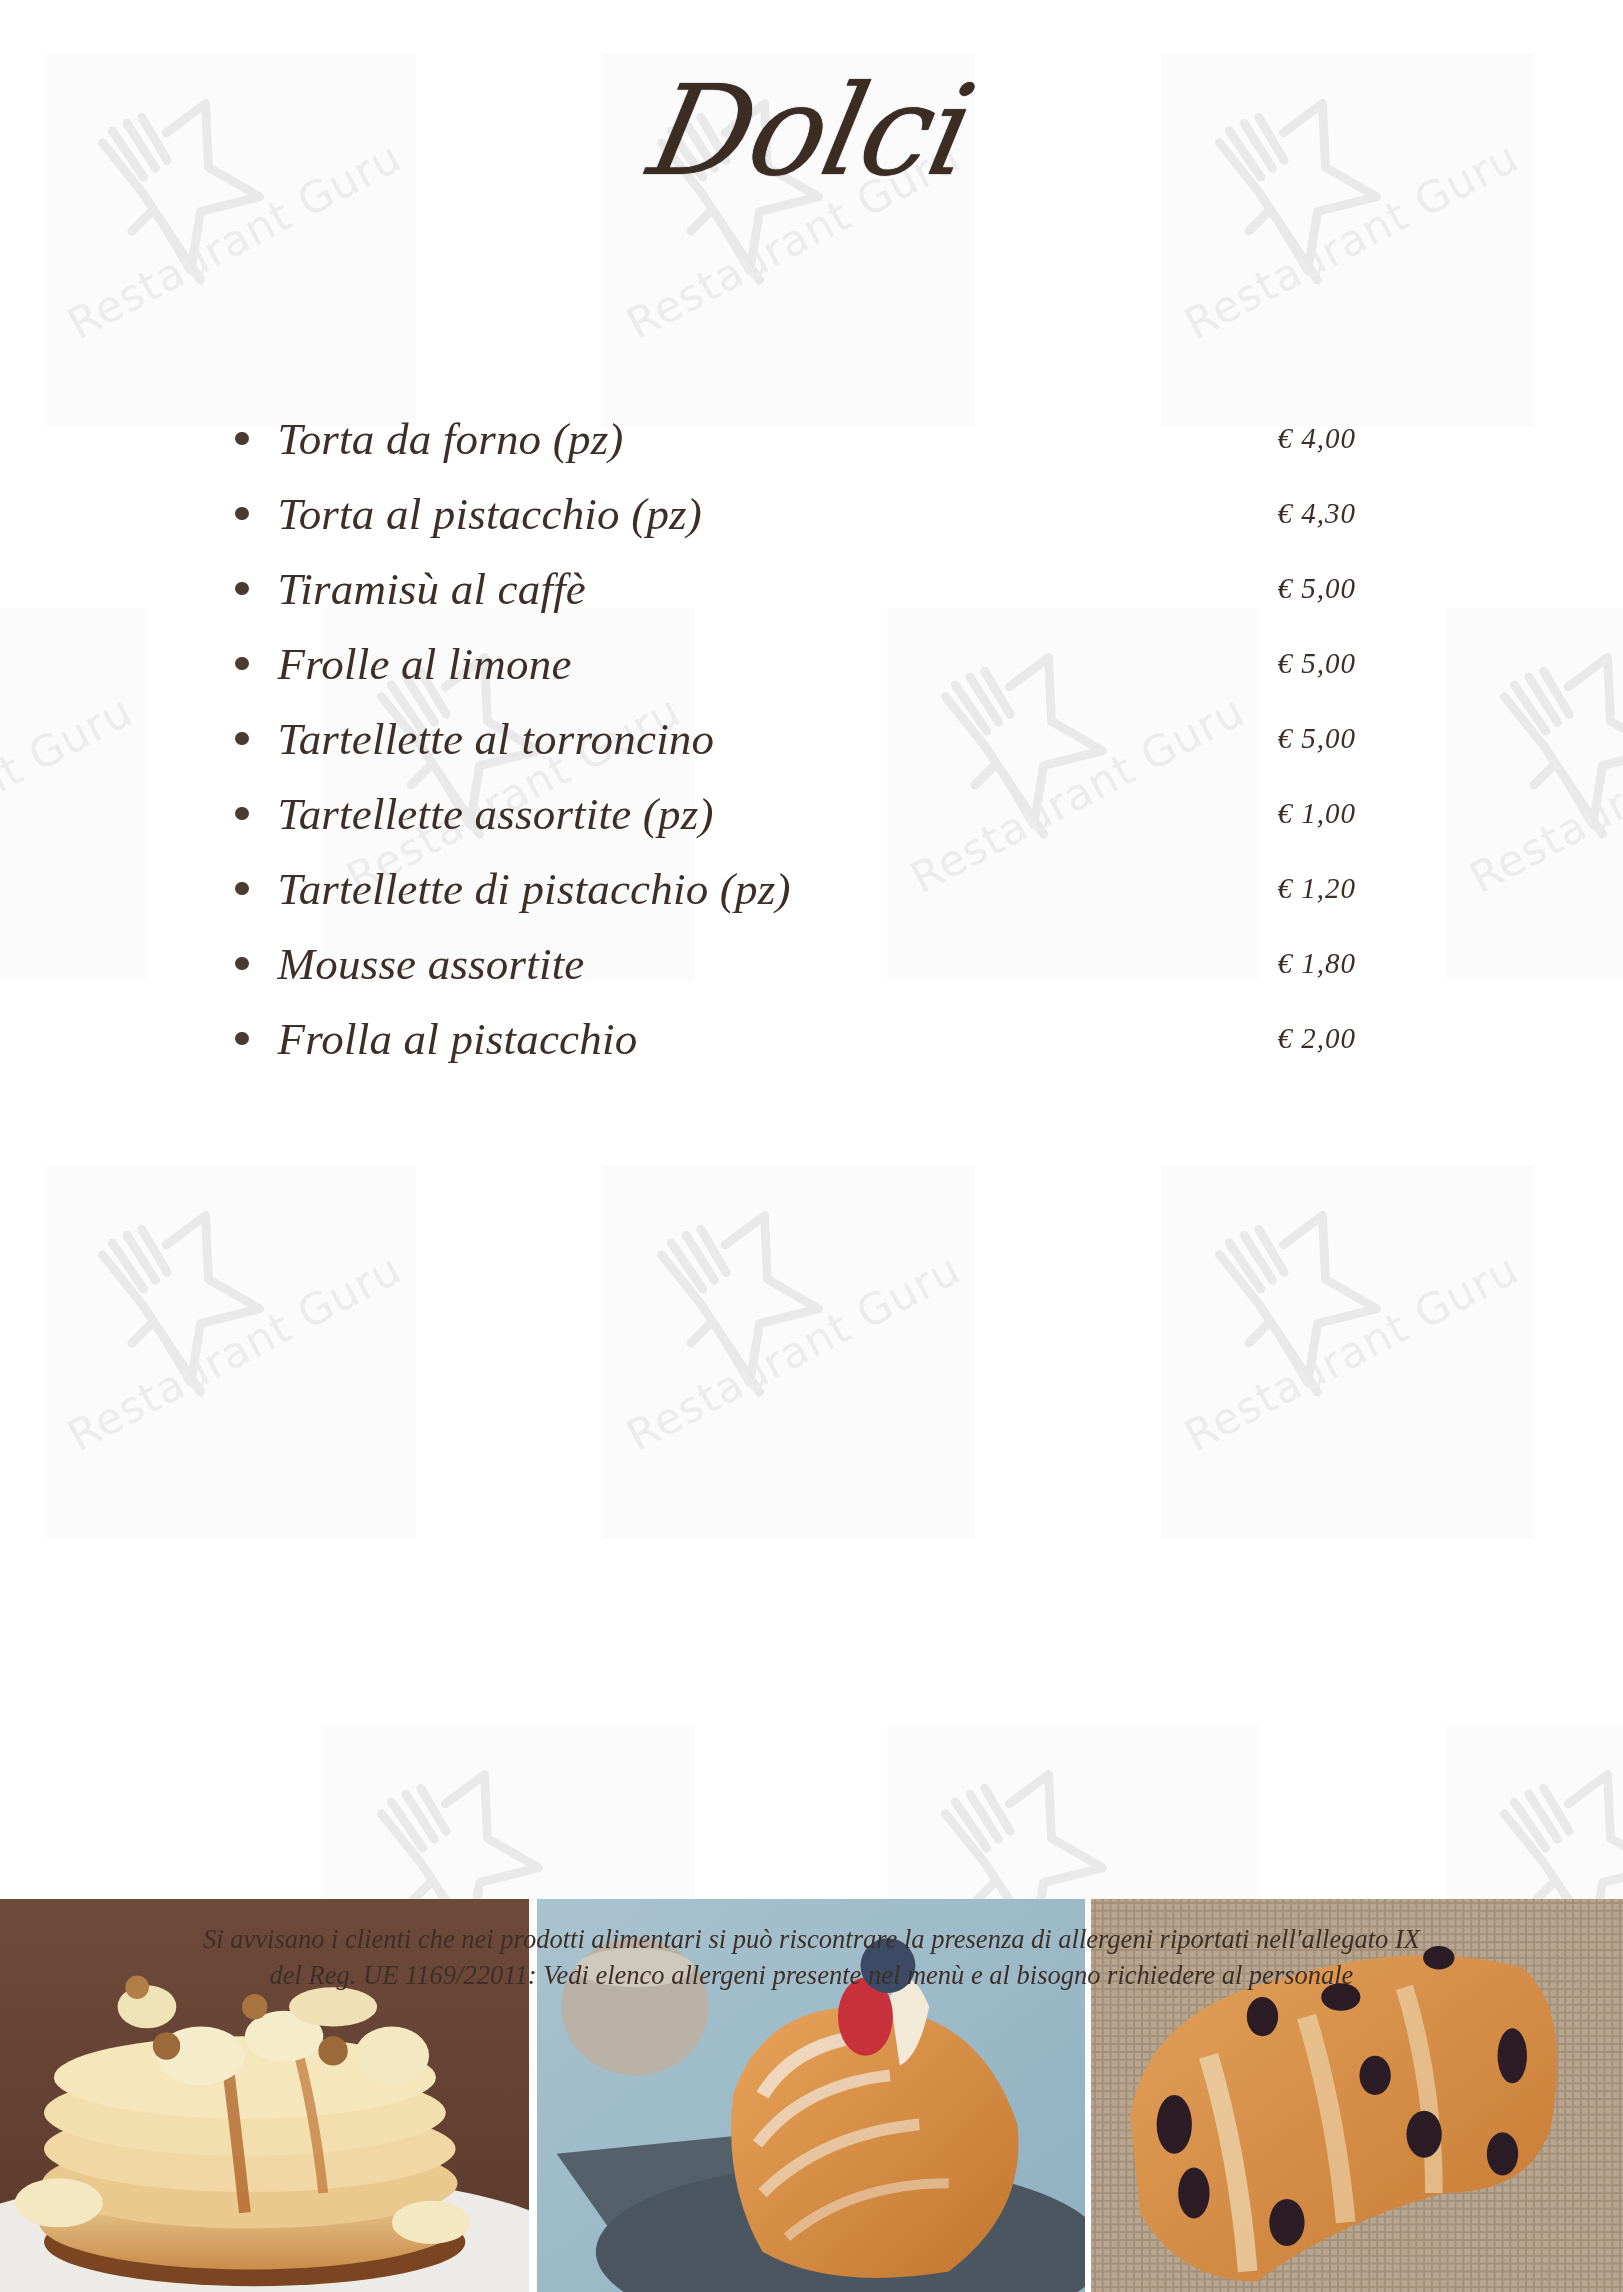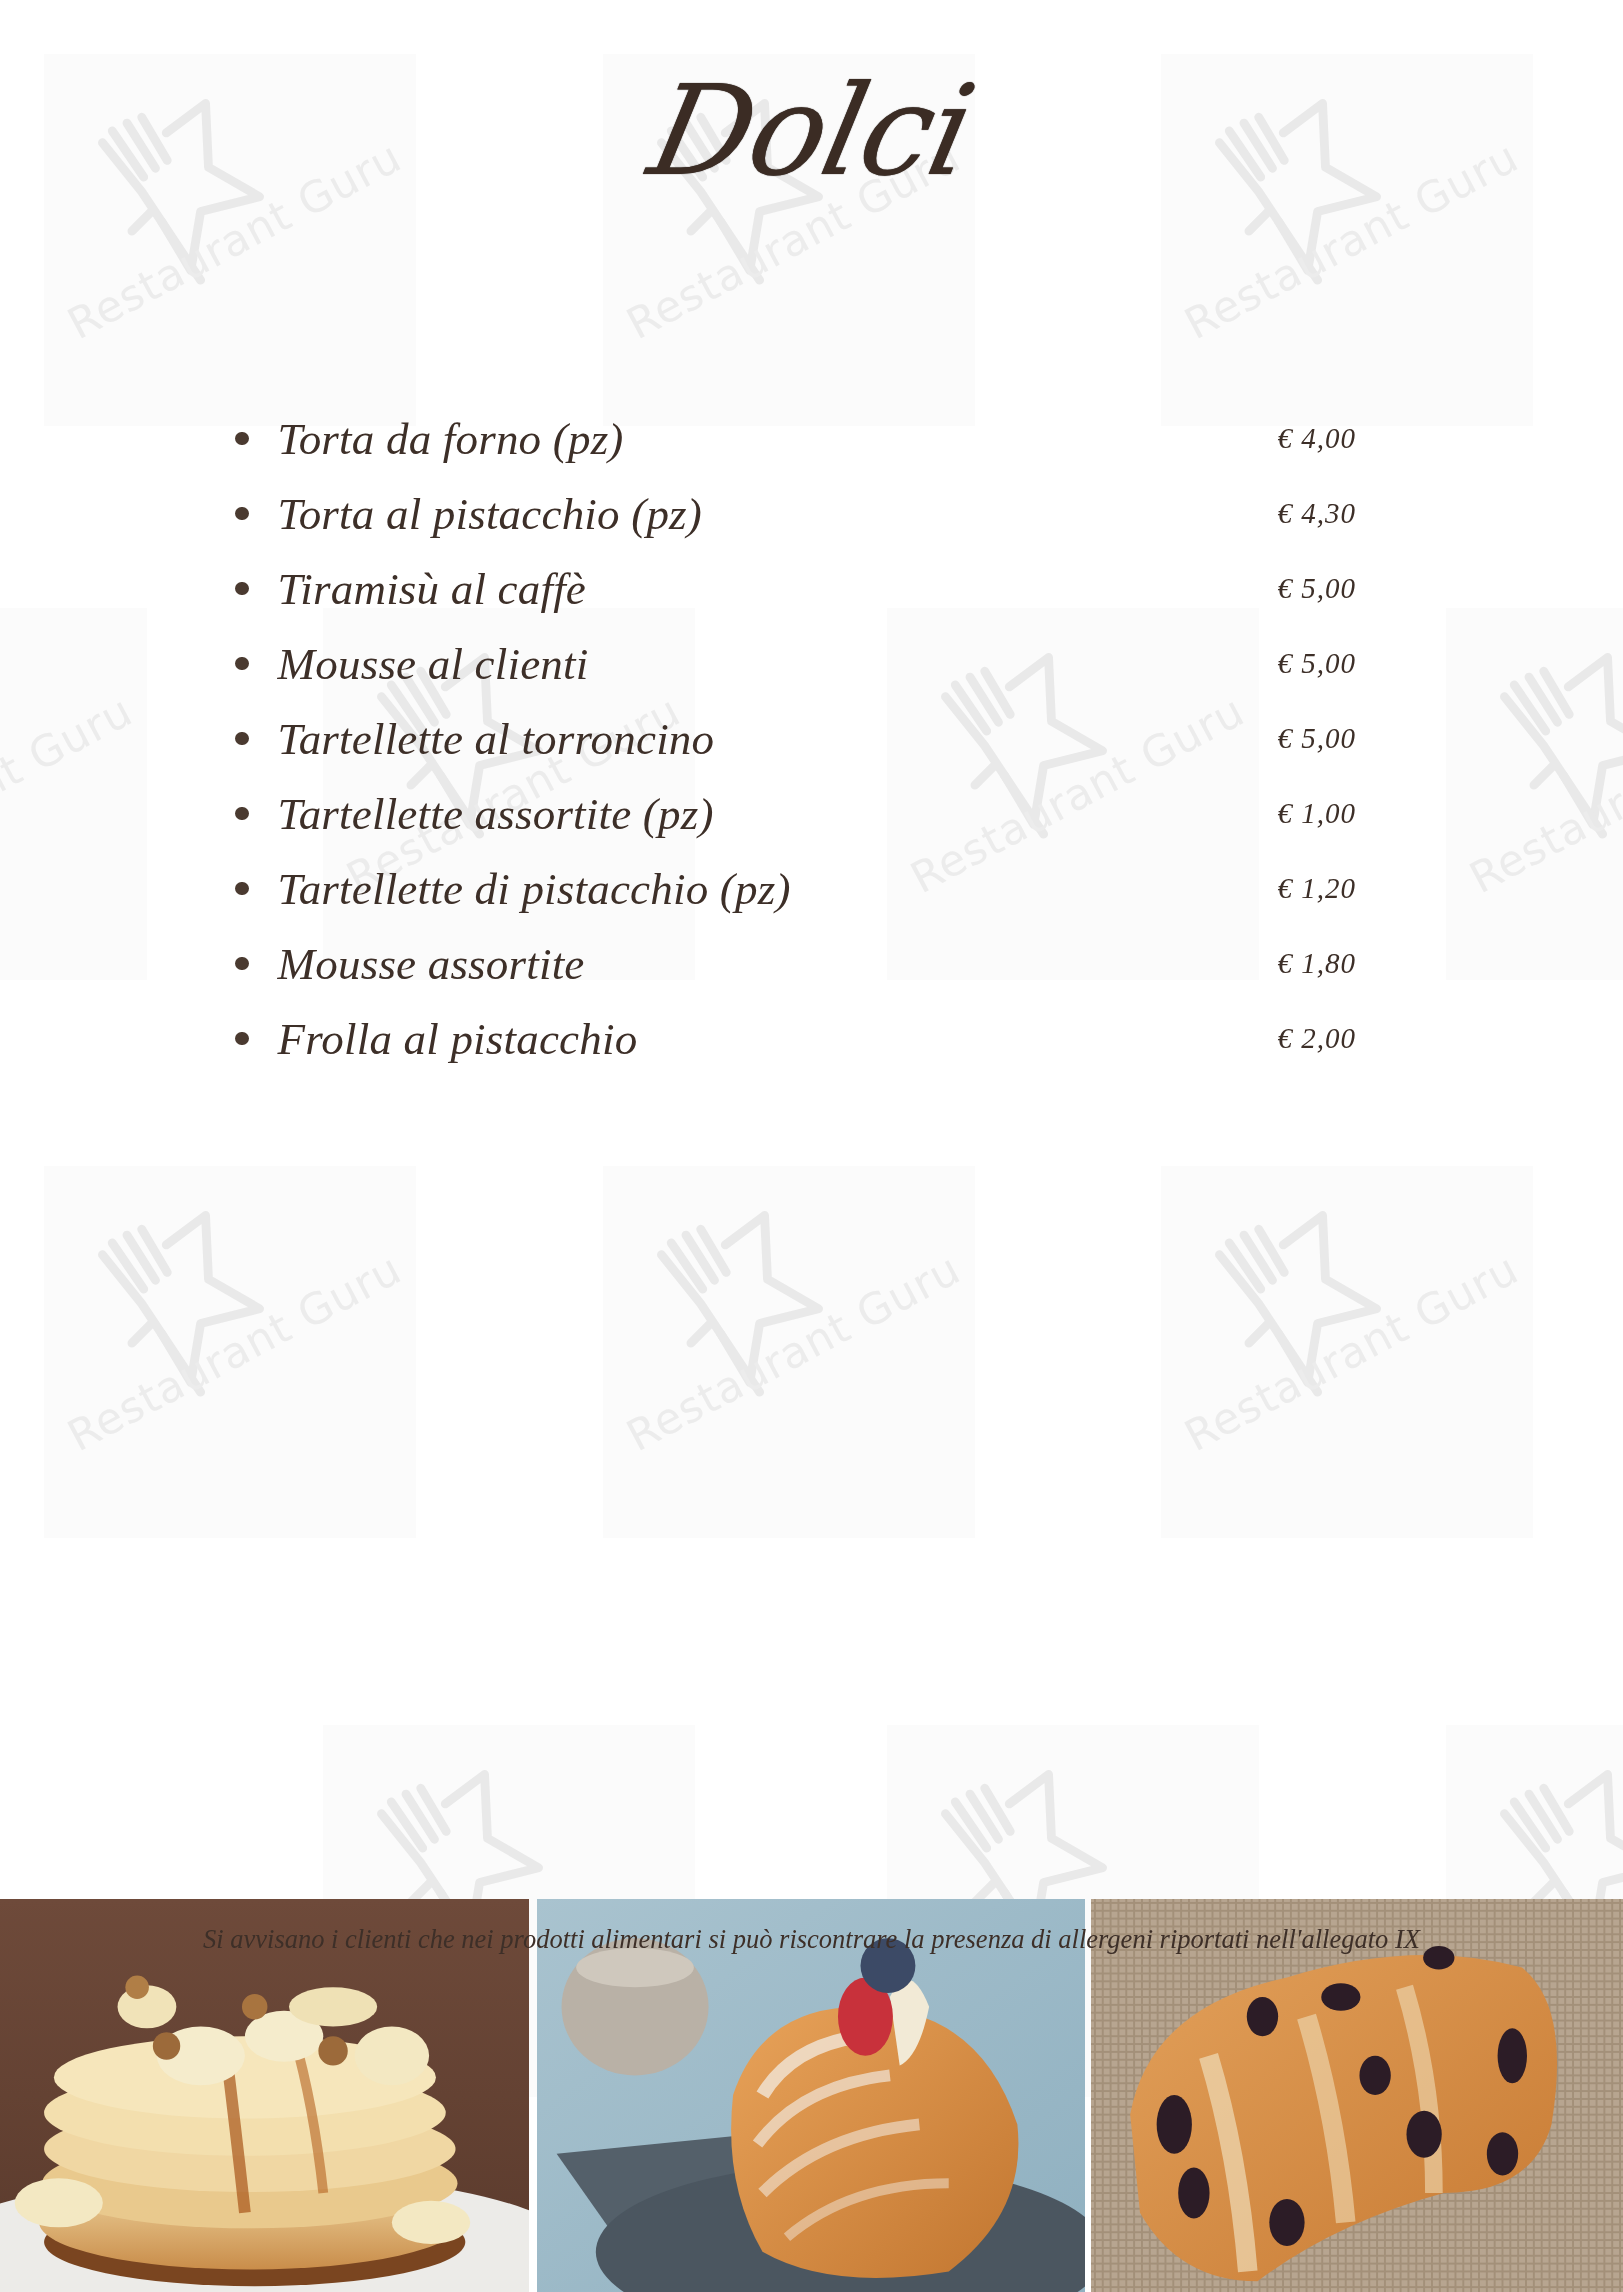--- a/index.html
+++ b/index.html
@@ -339,21 +339,21 @@
     <span class="item-name">Torta al pistacchio (pz)</span>
     <span class="item-price">€ 4,30</span>
   </li>
   <li class="menu-row">
     <span class="bullet"></span>
     <span class="item-name">Tiramisù al caffè</span>
     <span class="item-price">€ 5,00</span>
   </li>
   <li class="menu-row">
     <span class="bullet"></span>
-    <span class="item-name">Mousse al clienti</span>
+    <span class="item-name">Frolle al limone</span>
     <span class="item-price">€ 5,00</span>
   </li>
   <li class="menu-row">
     <span class="bullet"></span>
     <span class="item-name">Tartellette al torroncino</span>
     <span class="item-price">€ 5,00</span>
   </li>
   <li class="menu-row">
     <span class="bullet"></span>
     <span class="item-name">Tartellette assortite (pz)</span>
@@ -371,20 +371,21 @@
   </li>
   <li class="menu-row">
     <span class="bullet"></span>
     <span class="item-name">Frolla al pistacchio</span>
     <span class="item-price">€ 2,00</span>
   </li>
 </ul>
 
 <div class="allergen-note">
   <div>Si avvisano i clienti che nei prodotti alimentari si può riscontrare la presenza di allergeni riportati nell'allegato IX</div>
+  <div>del Reg. UE 1169/22011: Vedi elenco allergeni presente nel menù e al bisogno richiedere al personale</div>
 </div>
 
 <div class="photos">
 
   <div class="photo photo-1">
     <svg viewBox="0 0 540 402" preserveAspectRatio="none">
       <defs>
         <linearGradient id="pk-bg" x1="0" y1="0" x2="0" y2="1">
           <stop offset="0" stop-color="#6e4a3a"></stop>
           <stop offset="1" stop-color="#5a3a2c"></stop>

